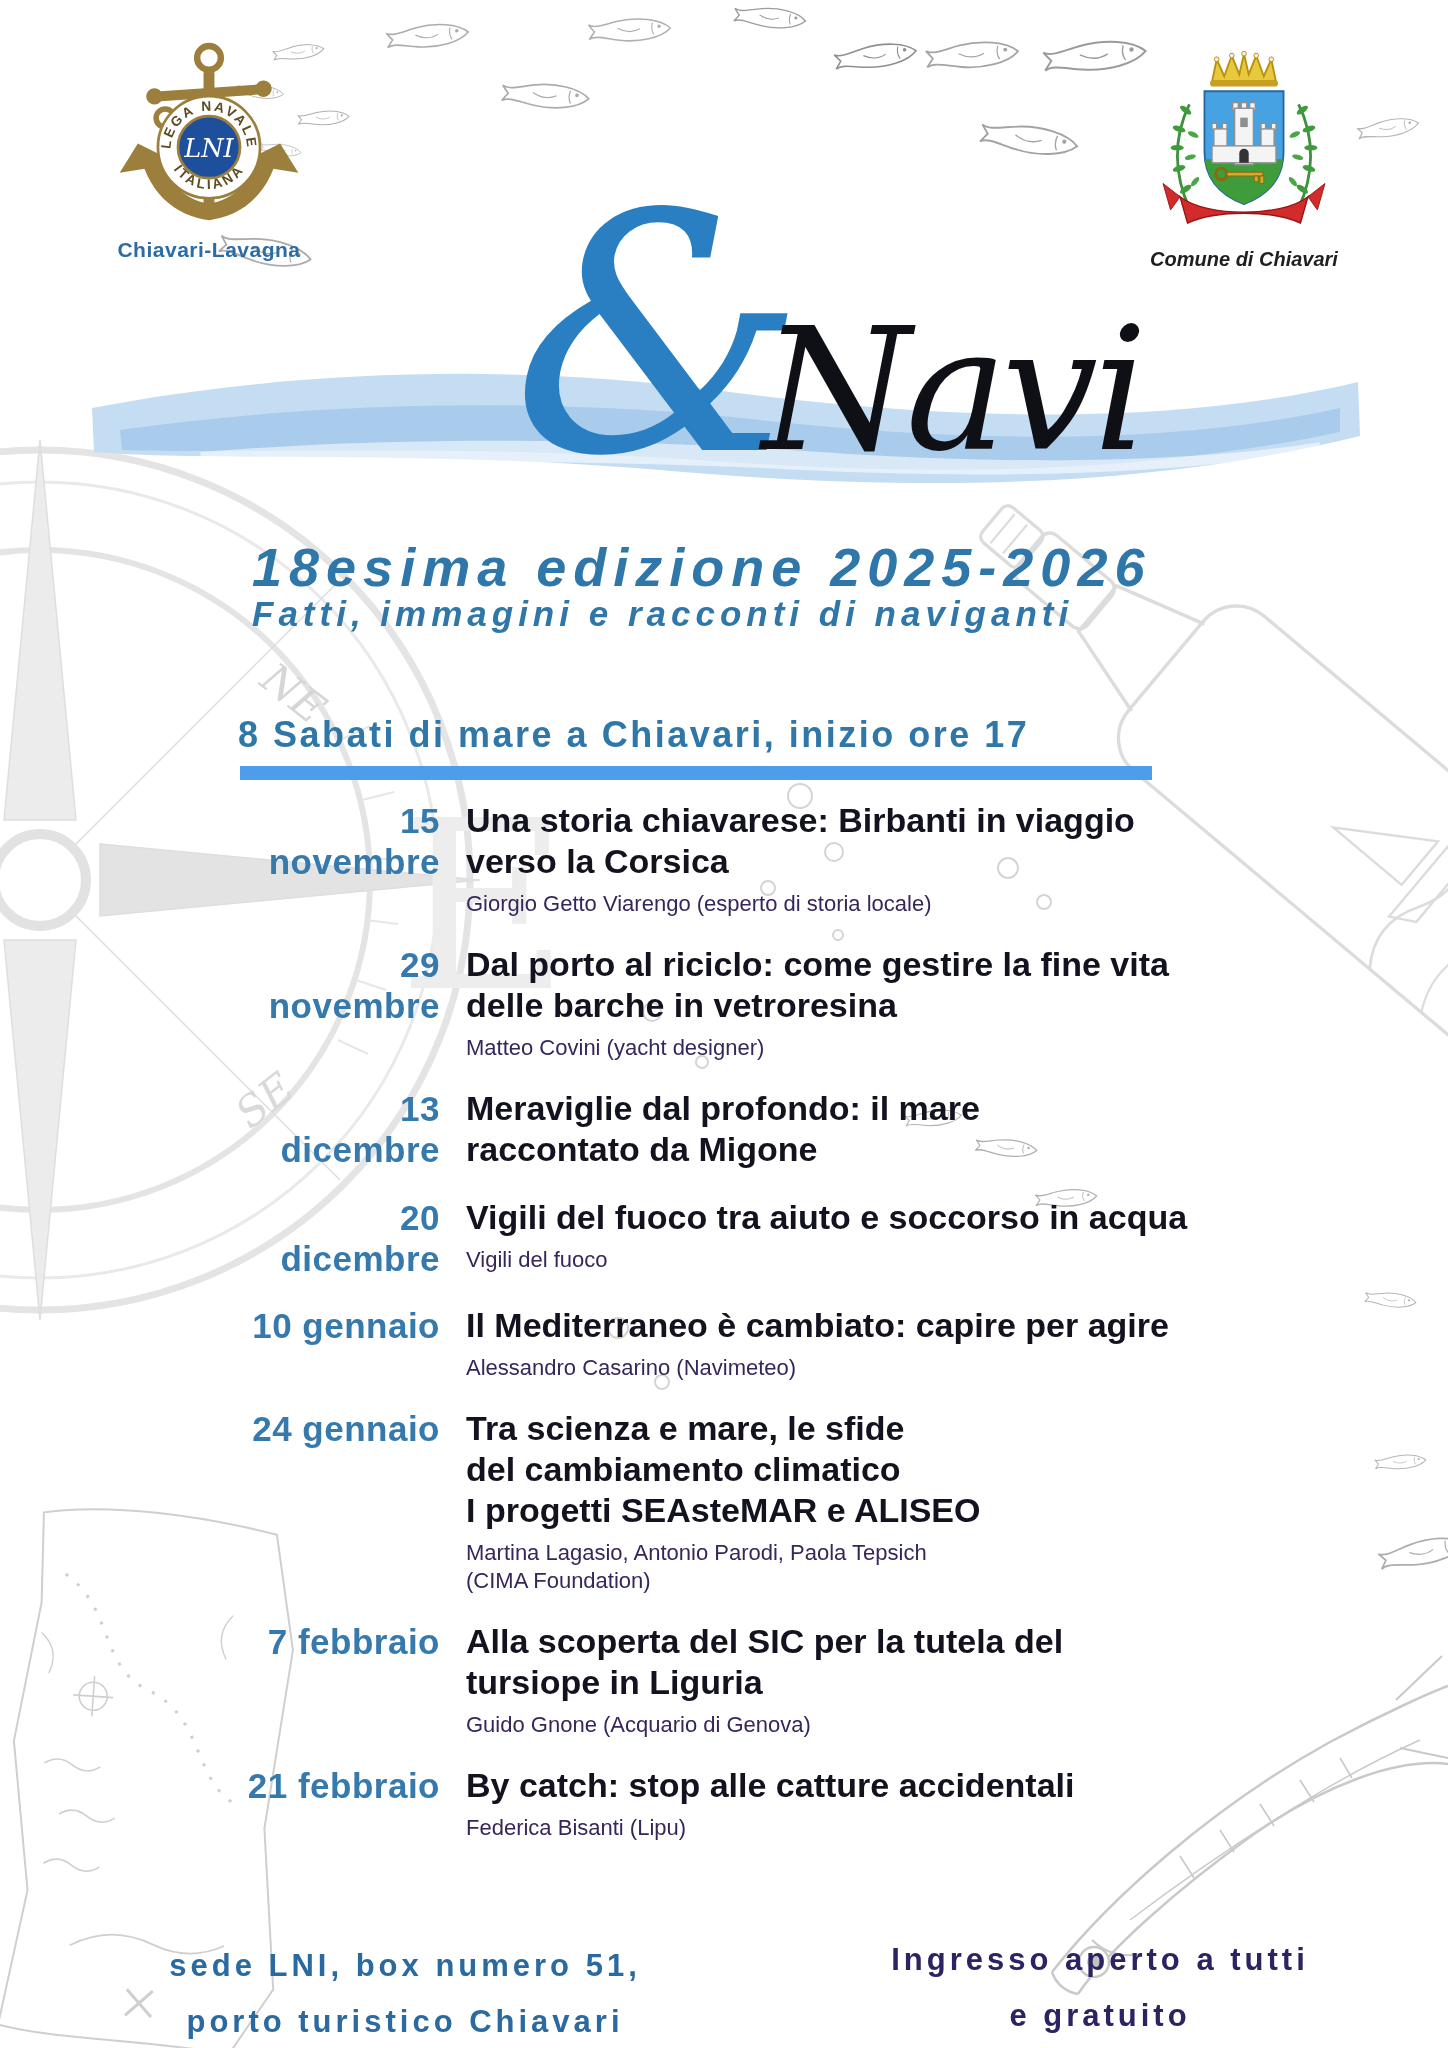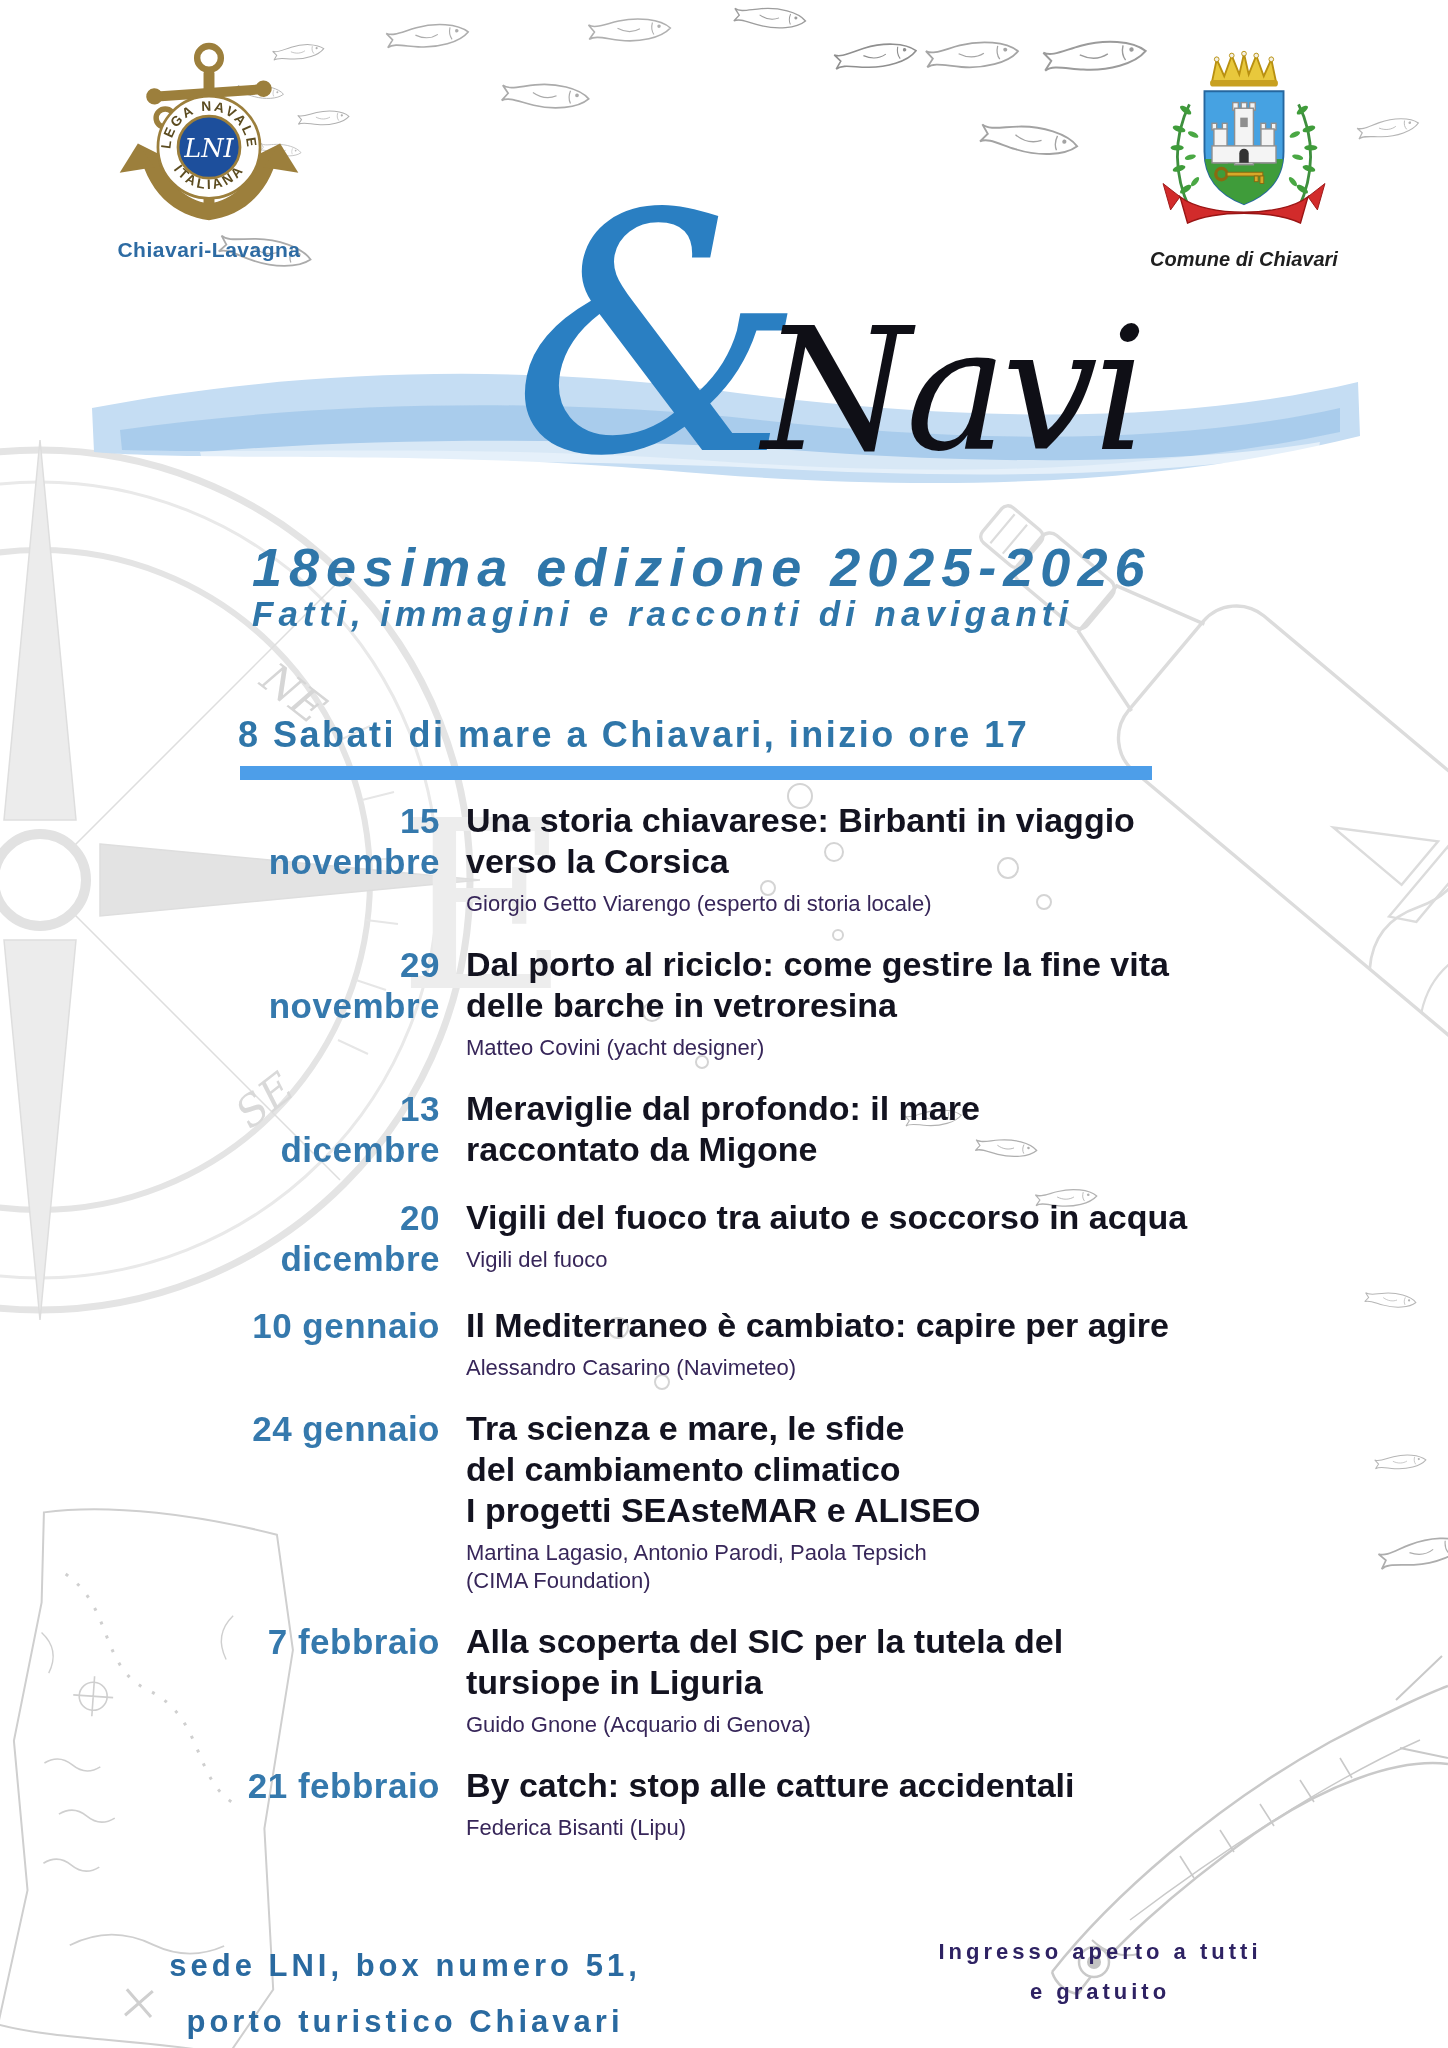--- a/index.html
+++ b/index.html
@@ -34,21 +34,21 @@
   .event{display:grid;grid-template-columns:262px 1fr;column-gap:26px;align-items:start;}
   .event-date{white-space:pre-line;text-align:right;font-weight:bold;font-size:35px;line-height:1.18;
               color:#3579ad;letter-spacing:.5px;}
   .event-title{white-space:pre-line;font-weight:bold;font-size:34px;line-height:1.21;color:#131320;}
   .event-speaker{white-space:pre-line;font-size:22px;line-height:1.26;color:#372659;margin-top:8px;
                  font-weight:400;}
   
   .venue{position:absolute;left:95px;top:1938px;width:620px;text-align:center;font-weight:bold;
          font-size:31px;letter-spacing:4px;line-height:1.8;color:#2a6aa0;white-space:pre-line;z-index:1;}
   .admission{position:absolute;left:820px;top:1932px;width:560px;text-align:center;font-weight:bold;
-         font-size:22px;letter-spacing:4px;line-height:1.8;color:#2e2263;white-space:pre-line;z-index:1;}
+         font-size:31px;letter-spacing:4px;line-height:1.8;color:#2e2263;white-space:pre-line;z-index:1;}
 </style>
 </head>
 <body>
 
 <div class="poster">
 
   <svg class="bg" width="1448" height="2048" viewBox="0 0 1448 2048">
     <defs>
       <g id="fishS">
         <path d="M48,0 C36,-12 8,-16 -16,-12 C-34,-9 -46,-4 -54,-9 L-47,0 L-54,9 C-46,4 -34,9 -16,12 C8,16 36,12 48,0 Z" fill="none" stroke="currentColor" stroke-width="2"></path>

